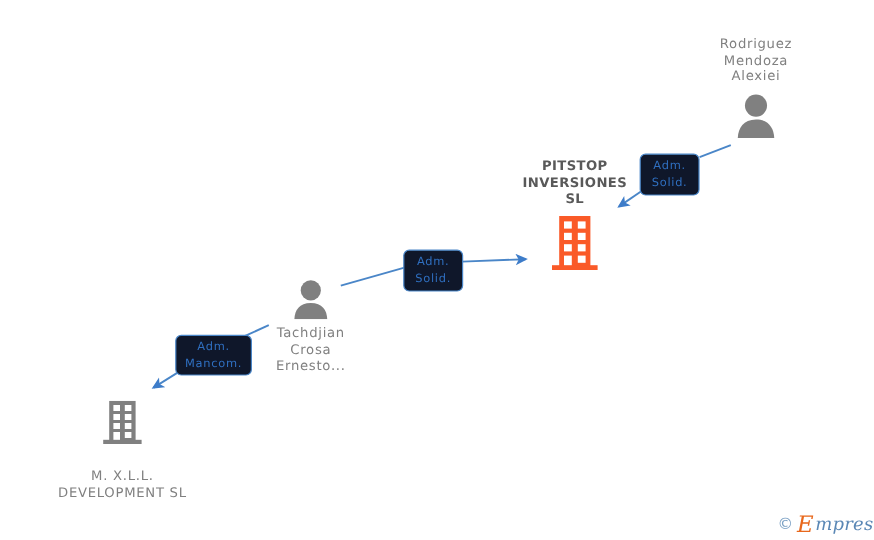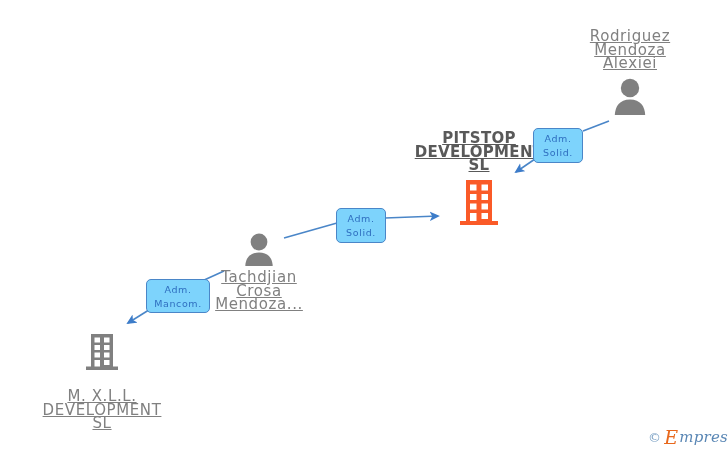--- a/index.html
+++ b/index.html
@@ -23,40 +23,39 @@
     top: 0;
     width: 728px;
     height: 450px;
   }
   .node {
     position: absolute;
     text-align: center;
   }
   .node-label {
     color: #808080;
-    font-size: 15px;
+    font-size: 11px;
     line-height: 13.5px;
     letter-spacing: 0.6px;
     white-space: pre-line;
-    text-decoration: underline;
   }
   .node-label.company {
     font-weight: bold;
     color: #595959;
     letter-spacing: 0.3px;
   }
   .icon-wrap {
     display: block;
     line-height: 0;
   }
   .edge-label {
     position: absolute;
     border: 1px solid #4a86c8;
     border-radius: 5px;
-    background: #7dd3fc;
+    background: #0f172a;
     color: #2f6fc0;
     font-size: 9.5px;
     line-height: 14px;
     letter-spacing: 0.6px;
     text-align: center;
     padding: 3px 0 2px 0;
     box-sizing: border-box;
     white-space: pre-line;
     z-index: 5;
   }
@@ -122,21 +121,21 @@
     <span class="icon-wrap">
       <svg width="104" height="40" viewBox="0 0 104 40" xmlns="http://www.w3.org/2000/svg" style="margin-top:4px;">
         <circle cx="52" cy="13" r="9.2" fill="#808080"></circle>
         <path d="M 52 24.5 C 41.5 24.5 37.2 31.5 36.8 40 L 67.2 40 C 66.8 31.5 62.5 24.5 52 24.5 Z" fill="#808080"></path>
       </svg>
     </span>
   </div>
 
   <div class="node" style="left:414px; top:132px; width:130px;">
     <div class="node-label company">PITSTOP
-DEVELOPMENT
+INVERSIONES
 SL</div>
     <span class="icon-wrap">
       <svg width="130" height="50" viewBox="0 0 130 50" xmlns="http://www.w3.org/2000/svg" style="margin-top:7px;">
         <g fill="#fa5a28">
           <rect x="52" y="0" width="26" height="44"></rect>
           <rect x="46" y="41" width="38" height="4"></rect>
         </g>
         <g fill="#ffffff">
           <rect x="56" y="4.5" width="6.5" height="6"></rect>
           <rect x="67.5" y="4.5" width="6.5" height="6"></rect>
@@ -153,21 +152,21 @@
 
   <div class="node" style="left:207px; top:232px; width:104px;">
     <span class="icon-wrap">
       <svg width="104" height="34" viewBox="0 0 104 34" xmlns="http://www.w3.org/2000/svg">
         <circle cx="52" cy="10" r="8.4" fill="#808080"></circle>
         <path d="M 52 20.5 C 42.5 20.5 38.6 26.5 38.3 34 L 65.7 34 C 65.4 26.5 61.5 20.5 52 20.5 Z" fill="#808080"></path>
       </svg>
     </span>
     <div class="node-label" style="margin-top:5px;">Tachdjian
 Crosa
-Mendoza...</div>
+Ernesto...</div>
   </div>
 
   <div class="node" style="left:37px; top:334px; width:130px;">
     <span class="icon-wrap">
       <svg width="130" height="40" viewBox="0 0 130 40" xmlns="http://www.w3.org/2000/svg">
         <g fill="#808080">
           <rect x="54" y="0" width="22" height="35"></rect>
           <rect x="49" y="32.5" width="32" height="3.5"></rect>
         </g>
         <g fill="#ffffff">

